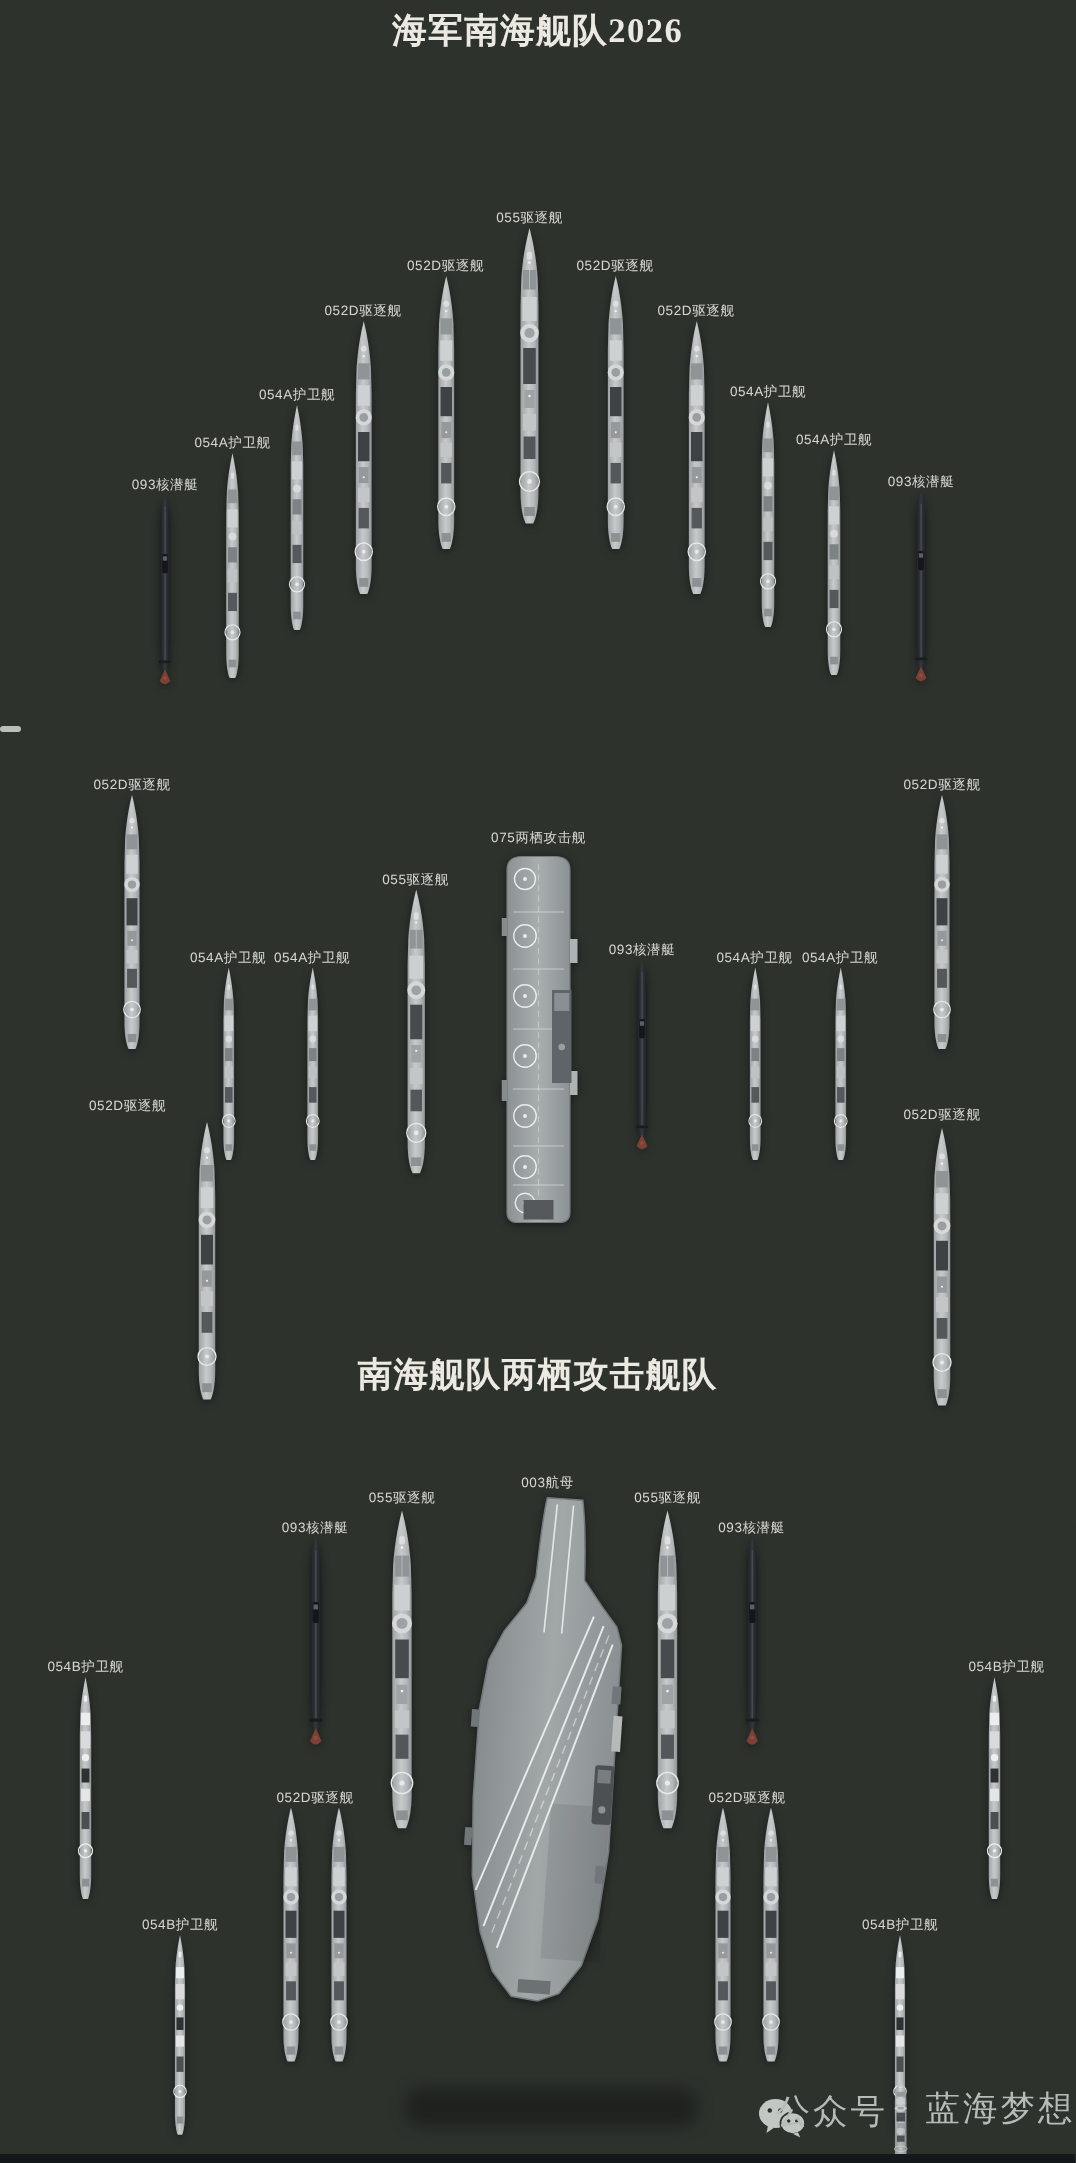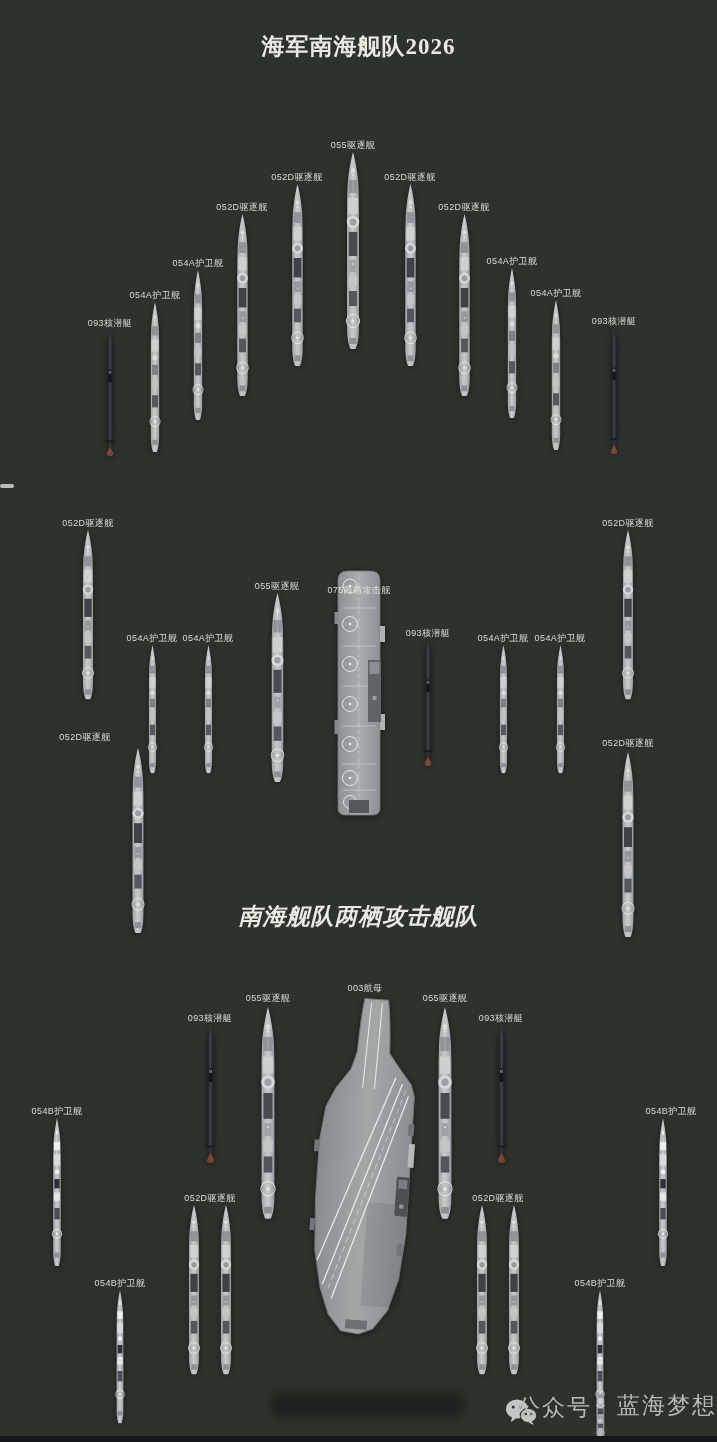--- a/index.html
+++ b/index.html
@@ -1,23 +1,23 @@
 <!DOCTYPE html>
 <html><head>
 <meta charset="utf-8">
 <style>
   html,body{margin:0;padding:0;background:#2d322d;}
   .canvas{position:relative;width:717px;height:1442px;background:#2d322d;overflow:hidden;
           font-family:"Liberation Sans",sans-serif;}
   .title{position:absolute;left:0;width:717px;text-align:center;margin:0;
          font-family:"Liberation Serif",serif;font-weight:600;color:#ebe9e1;
          font-size:23px;letter-spacing:1px;}
-  .t-main{top:5px;margin-top:26px;}
+  .t-main{top:5px;}
   .t-mid{top:448px;}
-  .t-bot{top:901px;font-style:italic;}
+  .t-bot{top:901px;}
   .formation{position:absolute;inset:0;}
   .ship{position:absolute;}
   .ship svg{display:block;filter:drop-shadow(0 1px 3px rgba(0,0,0,.45));}
   .ship-label{position:absolute;transform:translateX(-50%);white-space:nowrap;
               font-size:9px;line-height:10px;color:#e3e4de;opacity:.92;letter-spacing:.4px;}
   .defs{position:absolute;width:0;height:0;}
   .edge-mark{position:absolute;left:0;top:484px;width:14px;height:4px;background:#d4d8d2;
              opacity:.85;border-radius:2px;}
   .smudge{position:absolute;left:270px;top:1392px;width:195px;height:26px;
           background:rgba(15,18,16,.5);filter:blur(5px);border-radius:12px;}
@@ -298,21 +298,21 @@
         <svg width="25" height="192" viewBox="0 0 26 200" preserveAspectRatio="none">
           <use href="#s-055"></use>
         </svg>
       </div>
       <span class="ship-label" style="left: 277px; top: 581px;">055驱逐舰</span>
       <div class="ship" style="left: 330px; top: 568px;">
         <svg width="58" height="252" viewBox="0 0 58 252" preserveAspectRatio="none">
           <use href="#s-075"></use>
         </svg>
       </div>
-      <span class="ship-label" style="left: 359px; top: 585px;">075两栖攻击舰</span>
+      <span class="ship-label" style="left: 359px; top: 553px;">075两栖攻击舰</span>
       <div class="ship" style="left: 421px; top: 640px;">
         <svg width="14" height="128" viewBox="0 0 14 130" preserveAspectRatio="none">
           <use href="#s-093"></use>
         </svg>
       </div>
       <span class="ship-label" style="left: 428px; top: 628px;">093核潜艇</span>
       <div class="ship" style="left: 494.5px; top: 645px;">
         <svg width="17" height="130" viewBox="0 0 20 150" preserveAspectRatio="none">
           <use href="#s-054a"></use>
         </svg>

